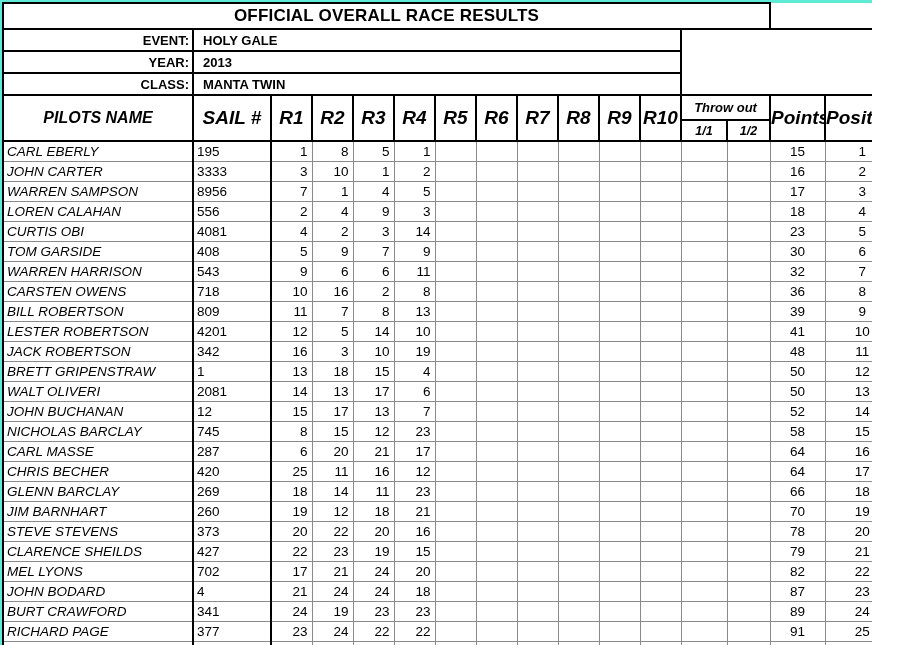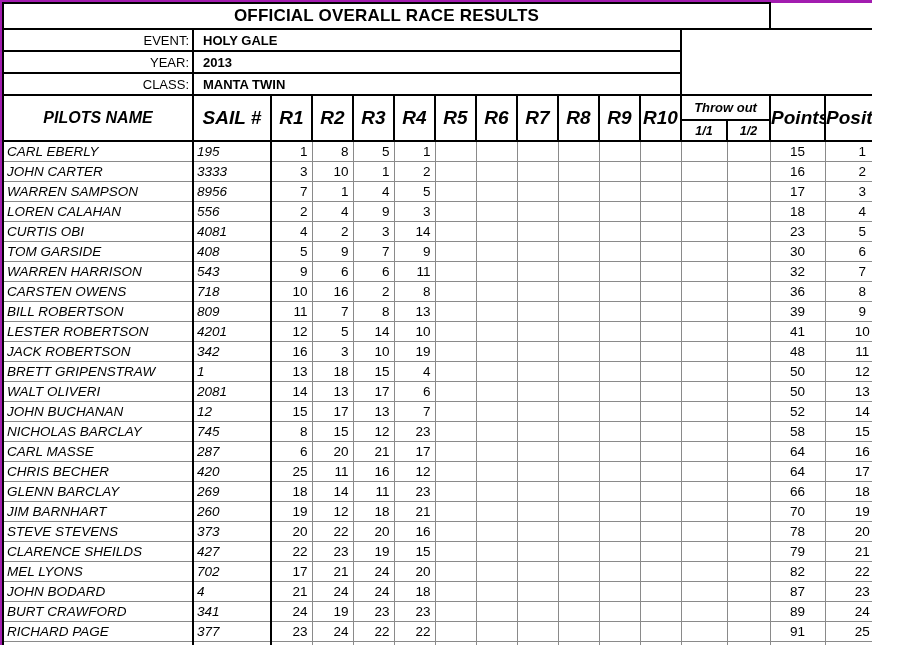--- a/index.html
+++ b/index.html
@@ -10,21 +10,21 @@
   }
   body {
     font-family: "Liberation Sans", sans-serif;
     -webkit-font-smoothing: none;
   }
   #sheet {
     position: relative;
     width: 872px;
     height: 645px;
     overflow: hidden;
-    background: #a21caf;
+    background: #5eead4;
     box-sizing: border-box;
   }
   table {
     border-collapse: collapse;
     table-layout: fixed;
     width: 898px;
     margin: 2px 0 0 2px;
   }
   td, th {
     padding: 0;
@@ -58,21 +58,21 @@
   }
   .title-blank {
     border: none;
   }
 
   
   .meta-row td { height: 20px; }
   .meta-label {
     text-align: right;
     font-size: 13px;
-    font-weight: normal;
+    font-weight: bold;
     padding-right: 3px;
     color: #000;
   }
   .meta-value {
     text-align: left;
     font-size: 13px;
     font-weight: bold;
     padding-left: 9px;
     color: #000;
   }
@@ -97,21 +97,21 @@
   .hdr-throw { font-size: 13px; height: 22px; }
 
   
   .drow td { height: 19px; }
   .cell {
     font-size: 13.5px;
     color: #000;
     line-height: 19px;
   }
   .c-name { text-align: left;  padding-left: 3px; font-style: italic; }
-  .c-sail { text-align: left;  padding-left: 3px; font-style: italic; }
+  .c-sail { text-align: left;  padding-left: 3px; }
   .c-race { text-align: right; padding-right: 4px; }
   .c-mid  { text-align: center; }
 </style>
 </head>
 <body>
 
 <div id="sheet">
   <table>
     <colgroup>
       <col style="width:190px">

